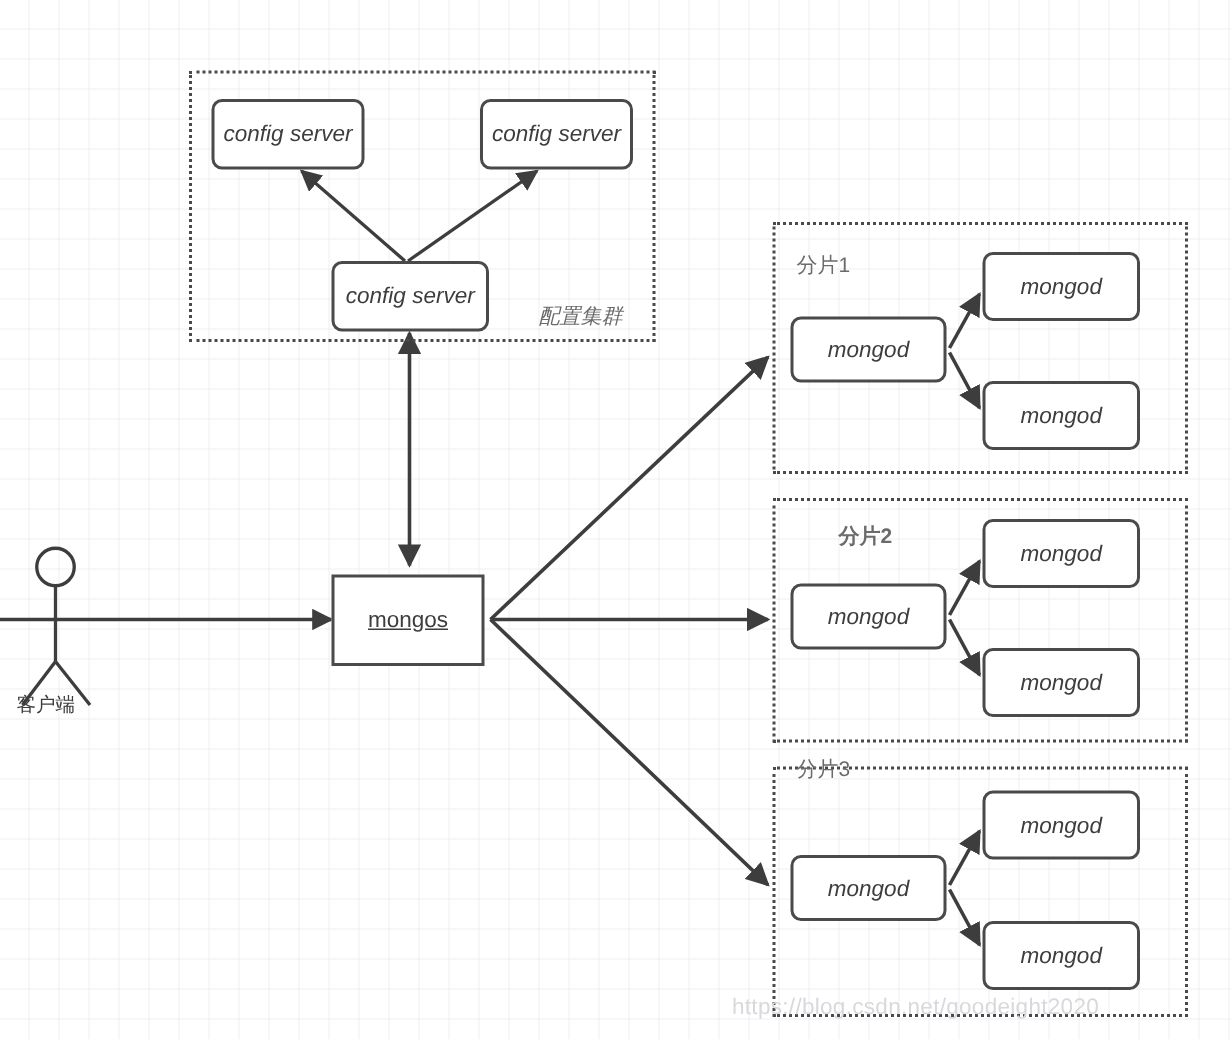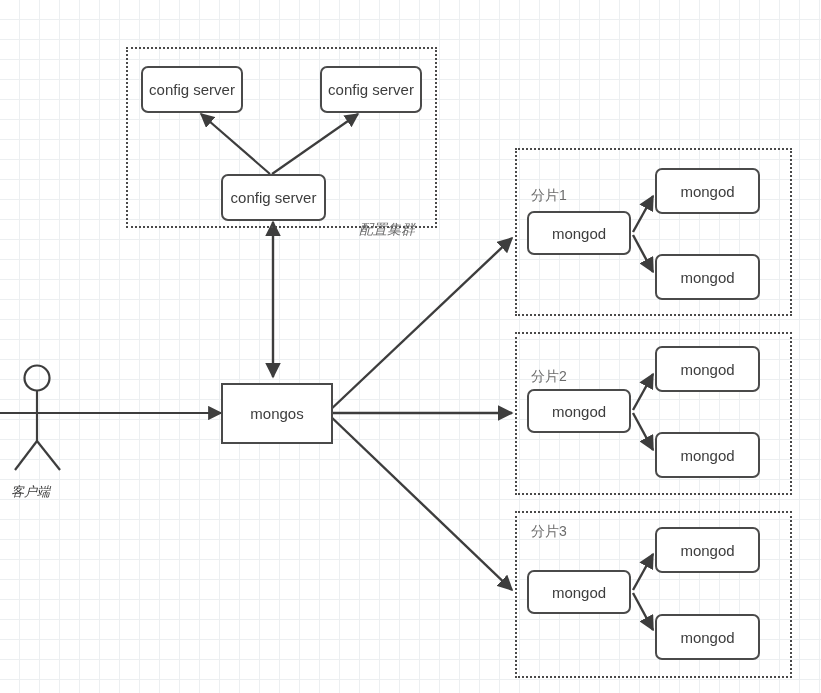--- a/index.html
+++ b/index.html
@@ -33,35 +33,34 @@
     border: 2px dotted #4a4a4a;
     box-sizing: border-box;
     background: transparent;
   }
   .group-label {
     position: absolute;
     color: #6b6b6b;
     font-size: 14px;
     line-height: 1;
     white-space: nowrap;
-    margin-top: 19px;
   }
   .node {
     position: absolute;
     box-sizing: border-box;
     background: #ffffff;
     border: 2px solid #4a4a4a;
     display: flex;
     align-items: center;
     justify-content: center;
     color: #3d3d3d;
     font-size: 15px;
     white-space: nowrap;
   }
-  .node.rounded { border-radius: 7px; }
+  .node.rounded { border-radius: 7px; font-style: italic; }
   .node.square  { border-radius: 0; }
   .actor-label {
     position: absolute;
     color: #3d3d3d;
     font-size: 13px;
     white-space: nowrap;
     line-height: 1;
   }
   .watermark {
     position: absolute;
@@ -117,36 +116,37 @@
 
   <div class="group-box" style="left:126px; top:47px; width:311px; height:181px;"></div>
   <div class="group-label" style="left:359px; top:203px;font-style:italic;">配置集群</div>
 
   <div class="node rounded" style="left:141px; top:66px; width:102px; height:47px;">config server</div>
 
   <div class="node rounded" style="left:320px; top:66px; width:102px; height:47px;">config server</div>
 
   <div class="node rounded" style="left:221px; top:174px; width:105px; height:47px;">config server</div>
 
-  <div class="node square" style="left:221px; top:383px; width:112px; height:61px;">mongos</div>
+  <div class="node square" style="left:221px; top:383px; width:102px; height:61px;text-decoration:underline;">mongos</div>
 
-  <div class="actor-label" style="left:11px; top:485px;font-style:italic;">客户端</div>
+  <div class="actor-label" style="left:11px; top:463px;">客户端</div>
 
   <div class="group-box" style="left:515px; top:148px; width:277px; height:168px;"></div>
   <div class="group-label" style="left:531px; top:169px;">分片1</div>
   <div class="node rounded" style="left:527px; top:211px; width:104px; height:44px;">mongod</div>
   <div class="node rounded" style="left:655px; top:168px; width:105px; height:46px;">mongod</div>
   <div class="node rounded" style="left:655px; top:254px; width:105px; height:46px;">mongod</div>
 
   <div class="group-box" style="left:515px; top:332px; width:277px; height:163px;"></div>
-  <div class="group-label" style="left:531px; top:350px;">分片2</div>
+  <div class="group-label" style="left:559px; top:350px;font-weight:bold;">分片2</div>
   <div class="node rounded" style="left:527px; top:389px; width:104px; height:44px;">mongod</div>
   <div class="node rounded" style="left:655px; top:346px; width:105px; height:46px;">mongod</div>
   <div class="node rounded" style="left:655px; top:432px; width:105px; height:46px;">mongod</div>
 
   <div class="group-box" style="left:515px; top:511px; width:277px; height:167px;"></div>
   <div class="group-label" style="left:531px; top:505px;">分片3</div>
   <div class="node rounded" style="left:527px; top:570px; width:104px; height:44px;">mongod</div>
   <div class="node rounded" style="left:655px; top:527px; width:105px; height:46px;">mongod</div>
   <div class="node rounded" style="left:655px; top:614px; width:105px; height:46px;">mongod</div>
 
+  <div class="watermark" style="left:488px; top:663px;">https://blog.csdn.net/goodeight2020</div>
 
 </div>
 
 </body></html>

